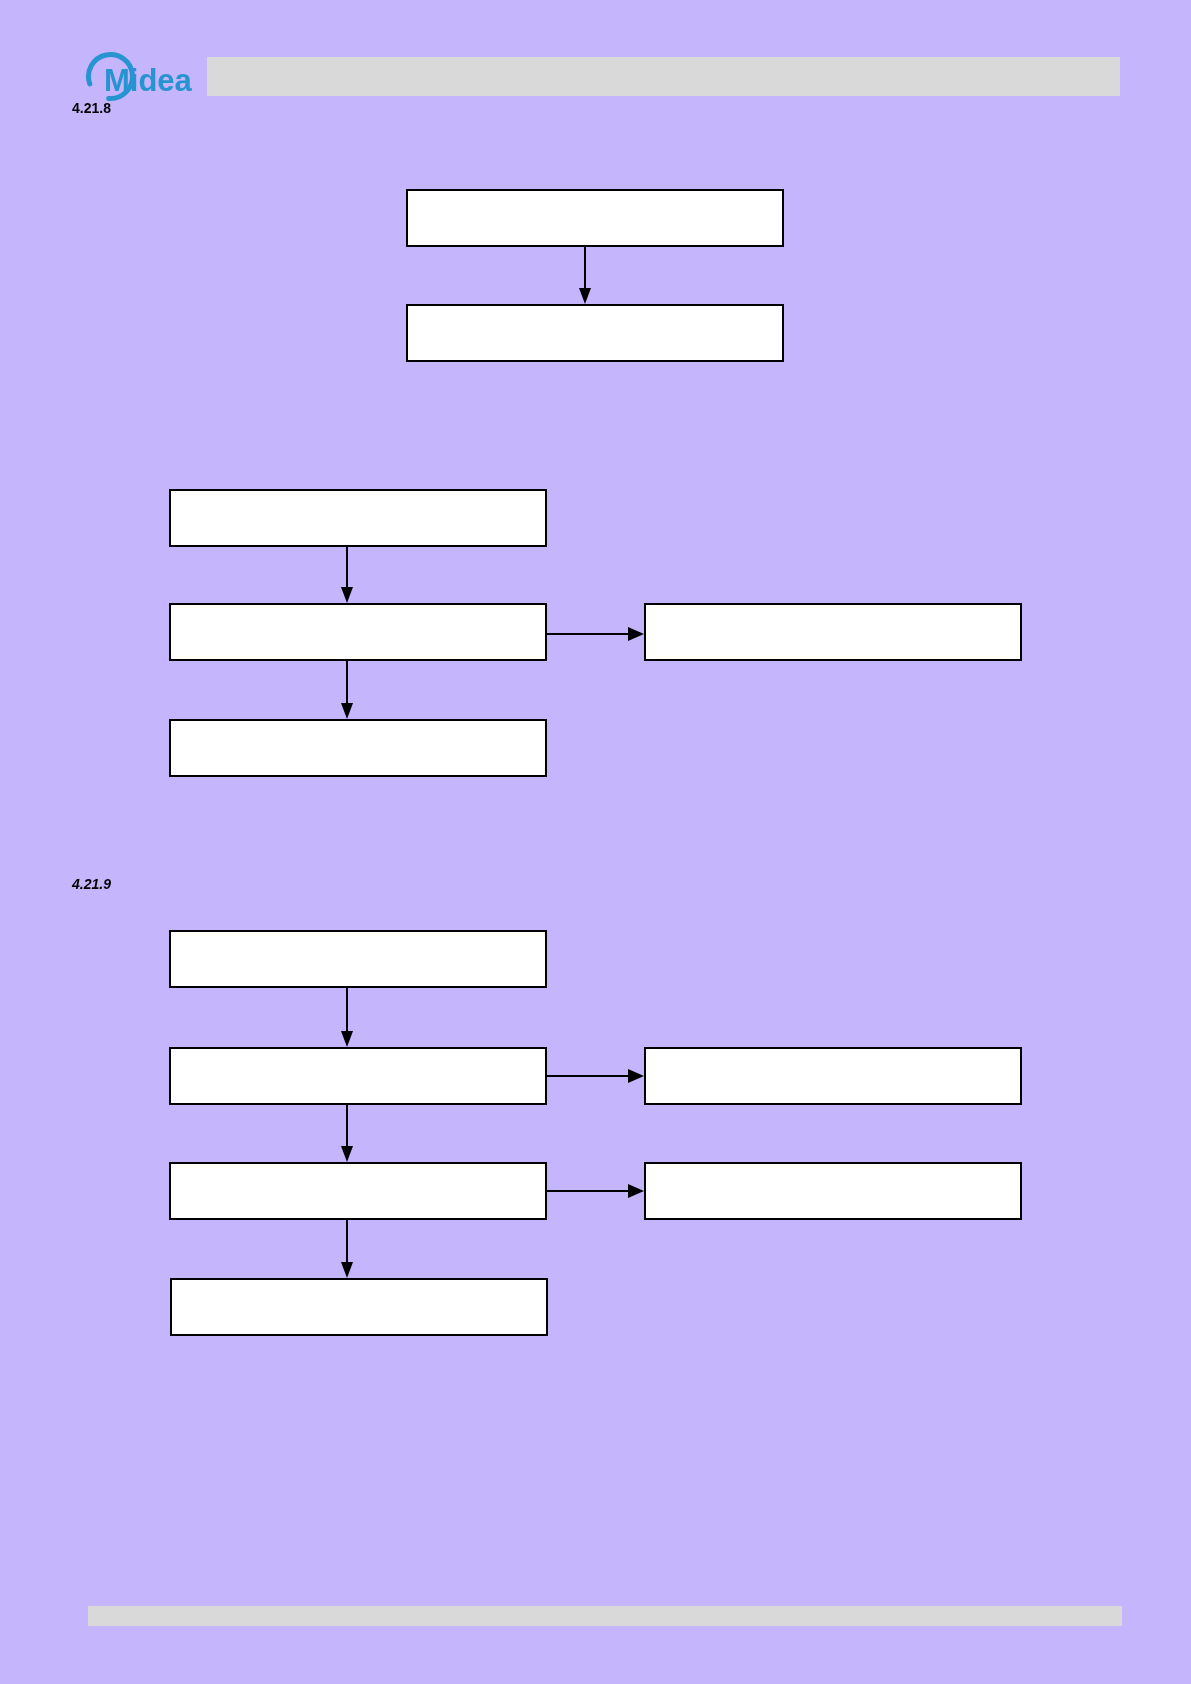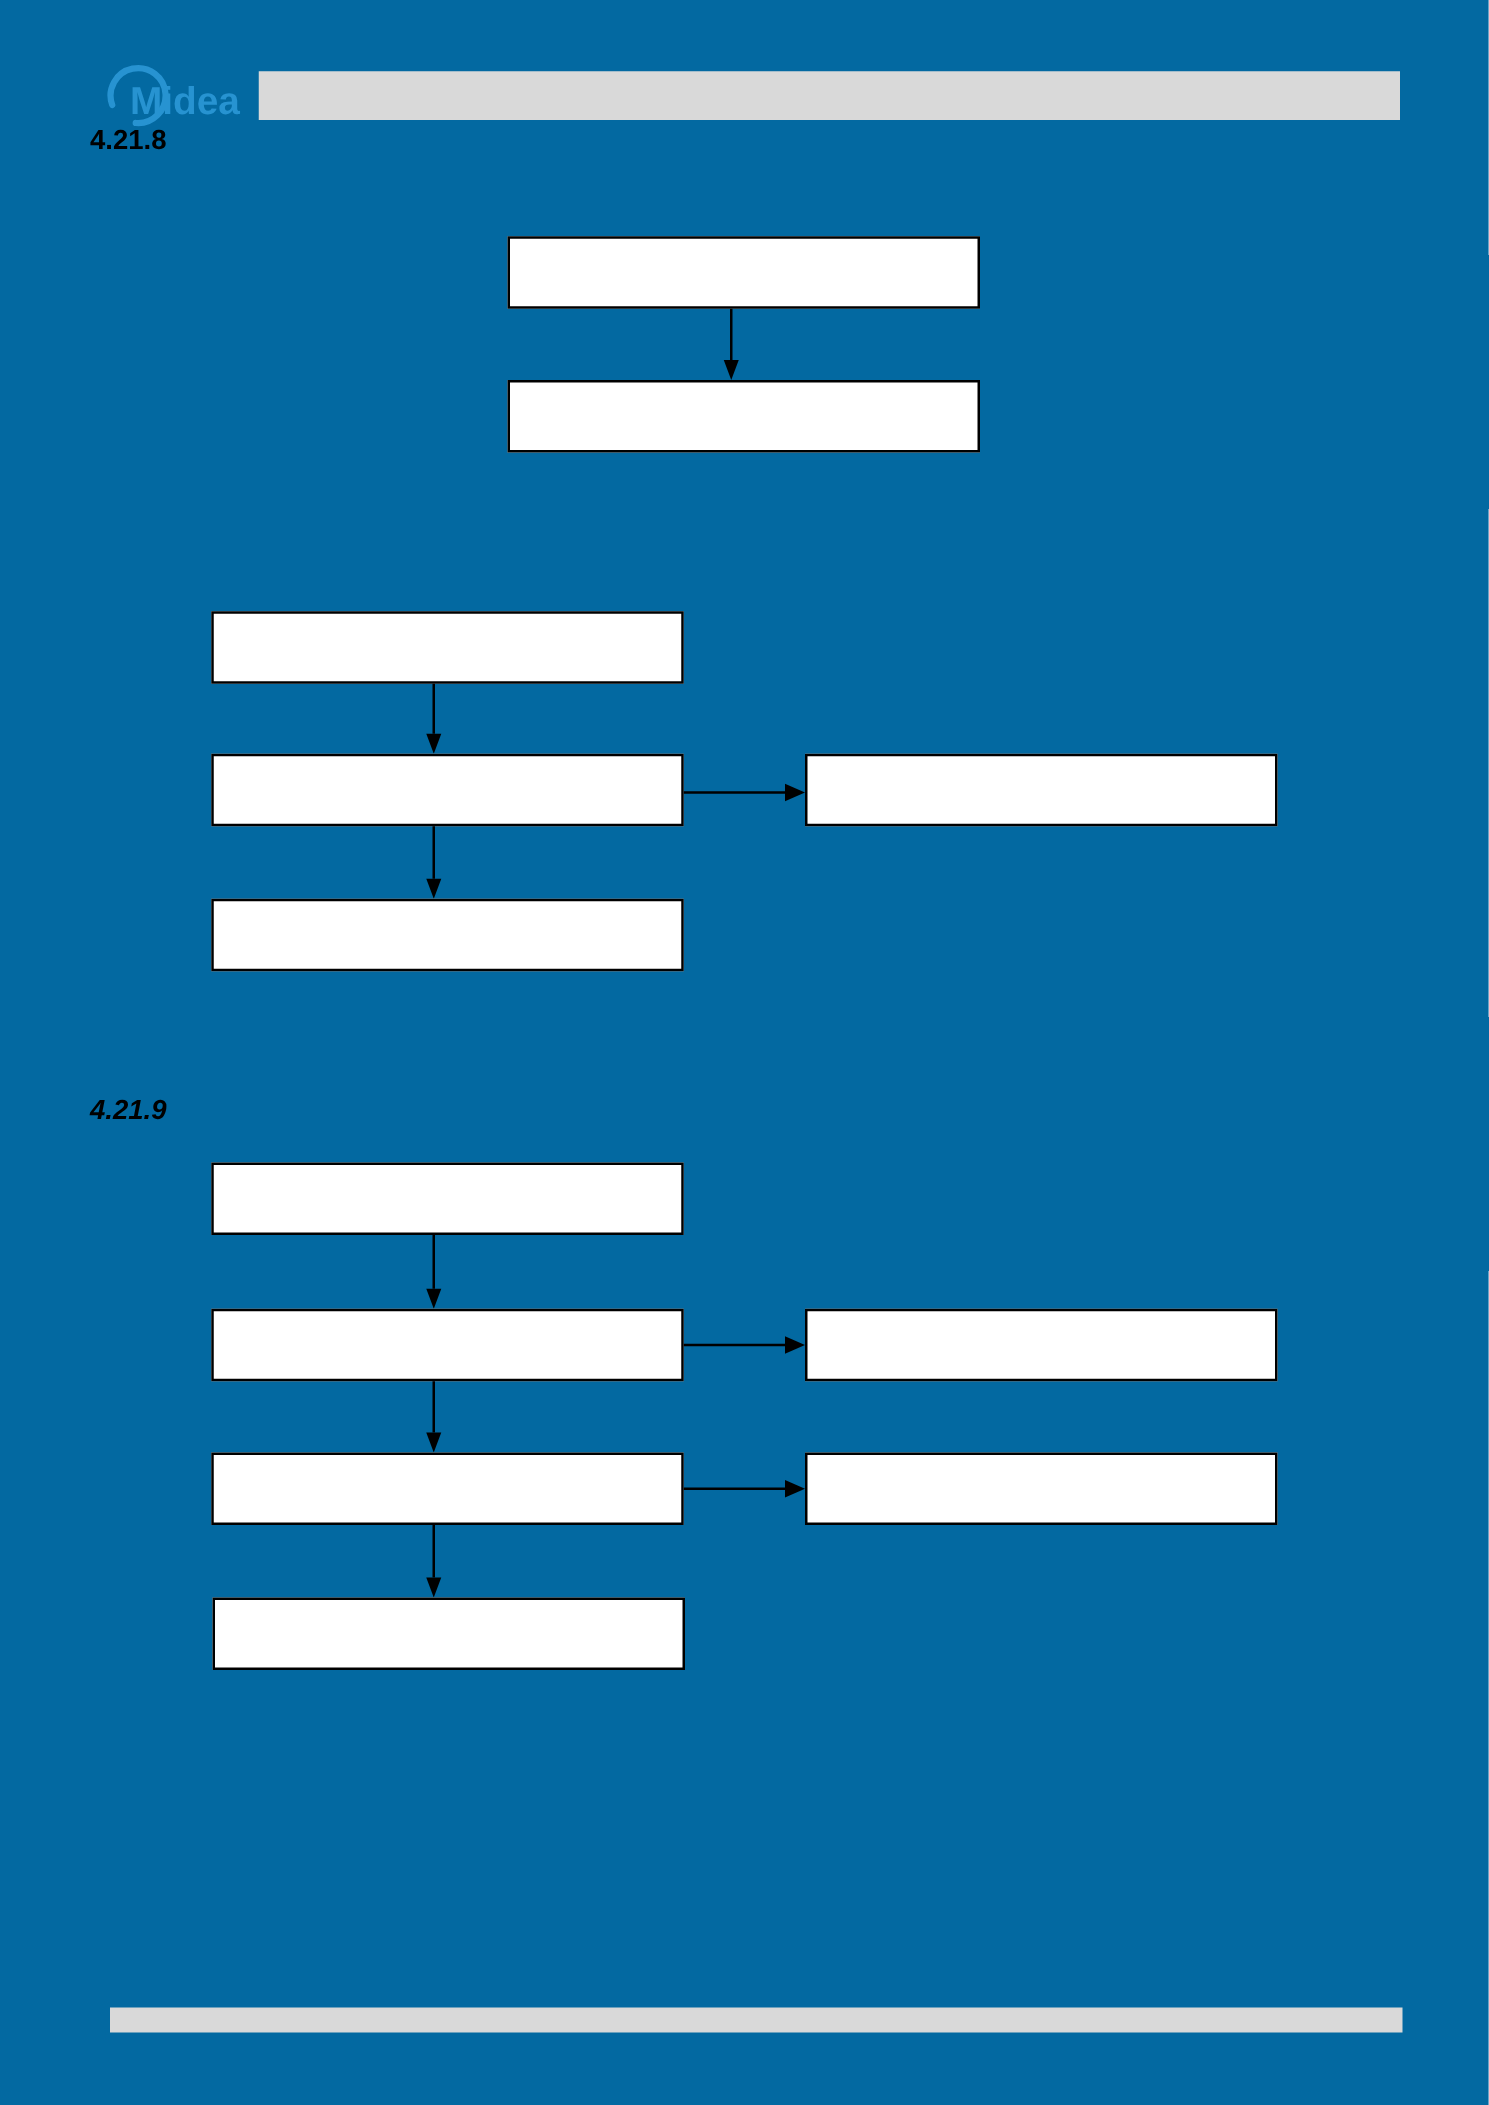--- a/index.html
+++ b/index.html
@@ -1,30 +1,30 @@
 <!DOCTYPE html>
 <html><head>
 <meta charset="utf-8">
 <style>
   html, body { margin: 0; padding: 0; background: #ffffff; }
   .page {
     position: relative;
     width: 1191px;
     height: 1684px;
-    background: #0369a1;
+    background: #c4b5fd;
     font-family: "Liberation Sans", sans-serif;
     overflow: hidden;
   }
   .bar { position: absolute; background: #d9d9d9; }
   .header-bar { left: 207px; top: 57px; width: 913px; height: 39px; }
   .footer-bar { left: 88px; top: 1606px; width: 1034px; height: 20px; }
   .logo { position: absolute; left: 84px; top: 48px; width: 118px; height: 58px; }
   .sec-heading {
     position: absolute;
-    font-size: 22px;
+    font-size: 14px;
     font-weight: bold;
     color: #000000;
     line-height: 1;
     letter-spacing: 0px;
   }
   .sec-1 { left: 72px; top: 101px; }
   .sec-2 { left: 72px; top: 877px; font-style: italic; }
   .fbox {
     position: absolute;
     box-sizing: border-box;

